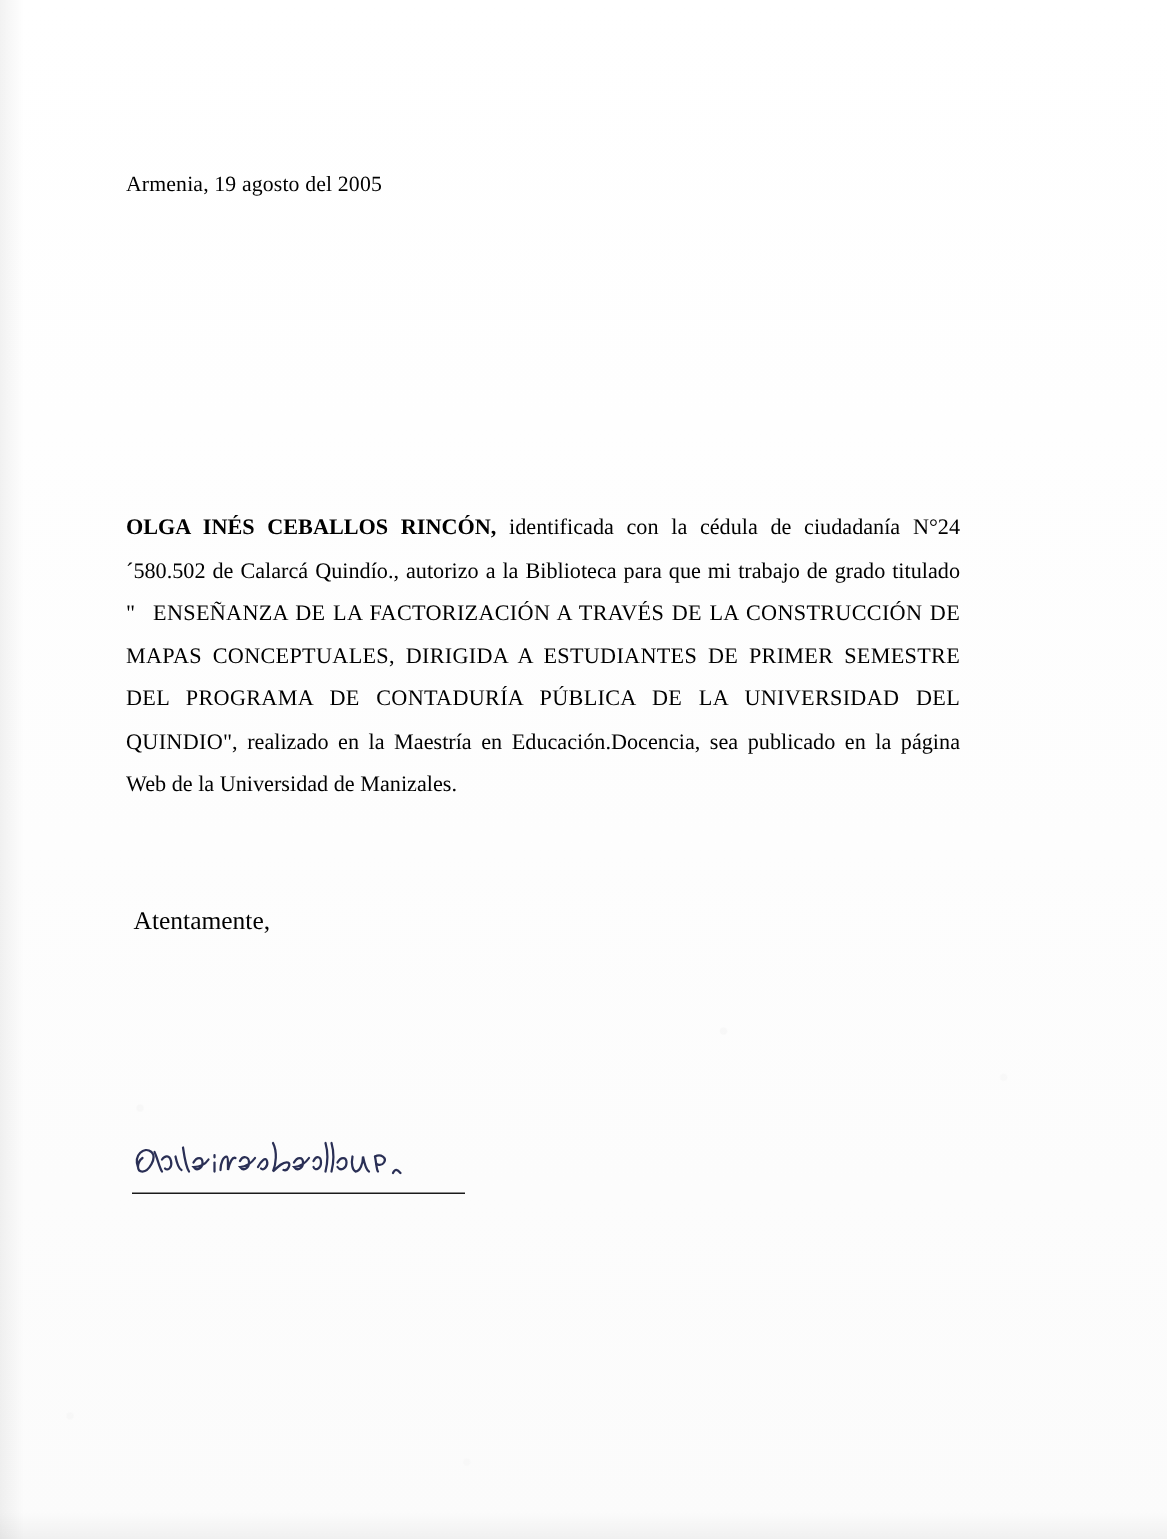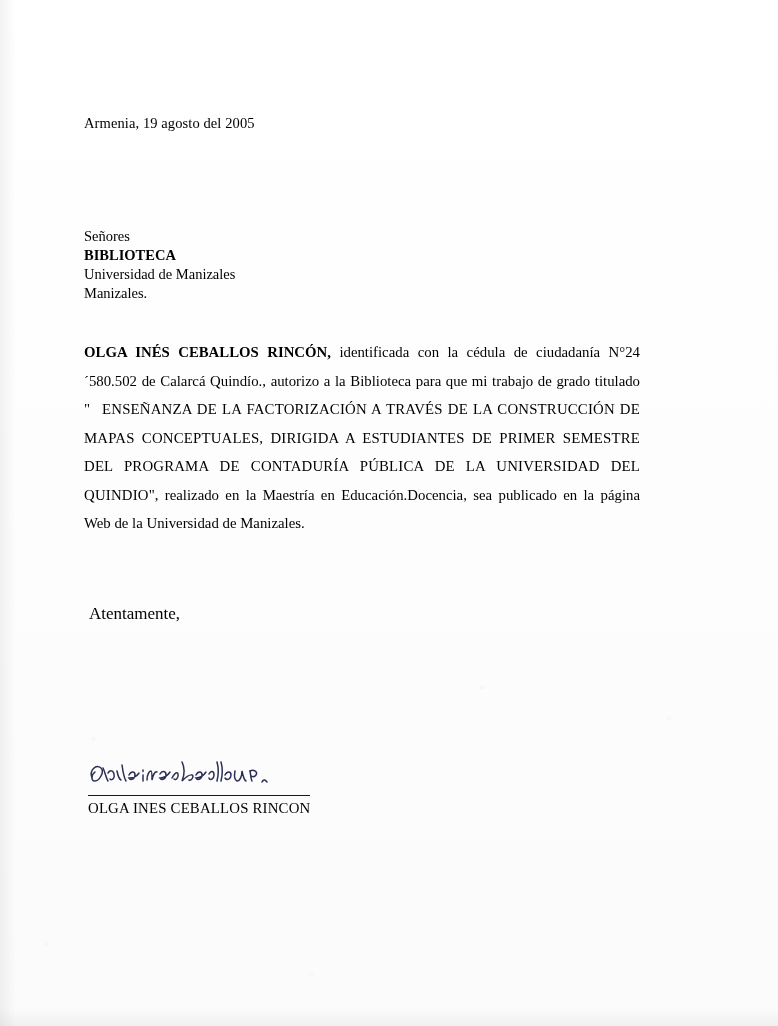--- a/index.html
+++ b/index.html
@@ -131,26 +131,20 @@
   }
 </style>
 </head>
 <body>
 
 <div class="page">
   <div class="scan-tint"></div>
 
   <div class="date-line">Armenia, 19 agosto del 2005</div>
 
-  <div class="addressee">
-    <div>Señores</div>
-    <div class="bold">BIBLIOTECA</div>
-    <div>Universidad de Manizales</div>
-    <div>Manizales.</div>
-  </div>
 
   <div class="body-block">
     <p><span class="name-strong">OLGA INÉS CEBALLOS RINCÓN,</span><span> identificada con la cédula de ciudadanía N°24´580.502 de Calarcá Quindío., autorizo a la Biblioteca para que mi trabajo de grado titulado "</span><span class="title-caps">ENSEÑANZA DE LA FACTORIZACIÓN A TRAVÉS DE LA CONSTRUCCIÓN DE MAPAS CONCEPTUALES, DIRIGIDA A ESTUDIANTES DE PRIMER SEMESTRE DEL PROGRAMA DE CONTADURÍA PÚBLICA DE LA UNIVERSIDAD DEL QUINDIO</span><span>", realizado en la Maestría en Educación.Docencia, sea publicado en la página Web de la Universidad de Manizales.</span></p>
   </div>
 
   <div class="closing">Atentamente,</div>
 
   <div class="signature-area">
     <div class="sig-script">
       <svg width="230" height="40" viewBox="0 0 230 40" aria-hidden="true">
@@ -173,18 +167,17 @@
           <path d="M135 6 C137 13, 136 21, 135 25"></path>
           <path d="M139 19 C141 15, 145 15, 145 19 C145 23, 141 25, 139 22"></path>
           <path d="M149 15 C148 20, 149 24, 151 25 C154 25, 156 20, 156 15 C157 20, 158 24, 160 25"></path>
           <path d="M164 15 C165 20, 165 24, 166 25"></path>
           <path d="M164 15 C168 13, 172 16, 170 19 C168 22, 165 20, 165 20"></path>
           <path d="M176 26 C178 22, 180 25, 181 26"></path>
         </g>
       </svg>
     </div>
     <div class="sig-rule"></div>
-    <div class="sig-name">OLGA INES CEBALLOS RINCON</div>
   </div>
 
   <div class="edge-shade-left"></div>
   <div class="edge-shade-bottom"></div>
 </div>
 
 </body></html>

